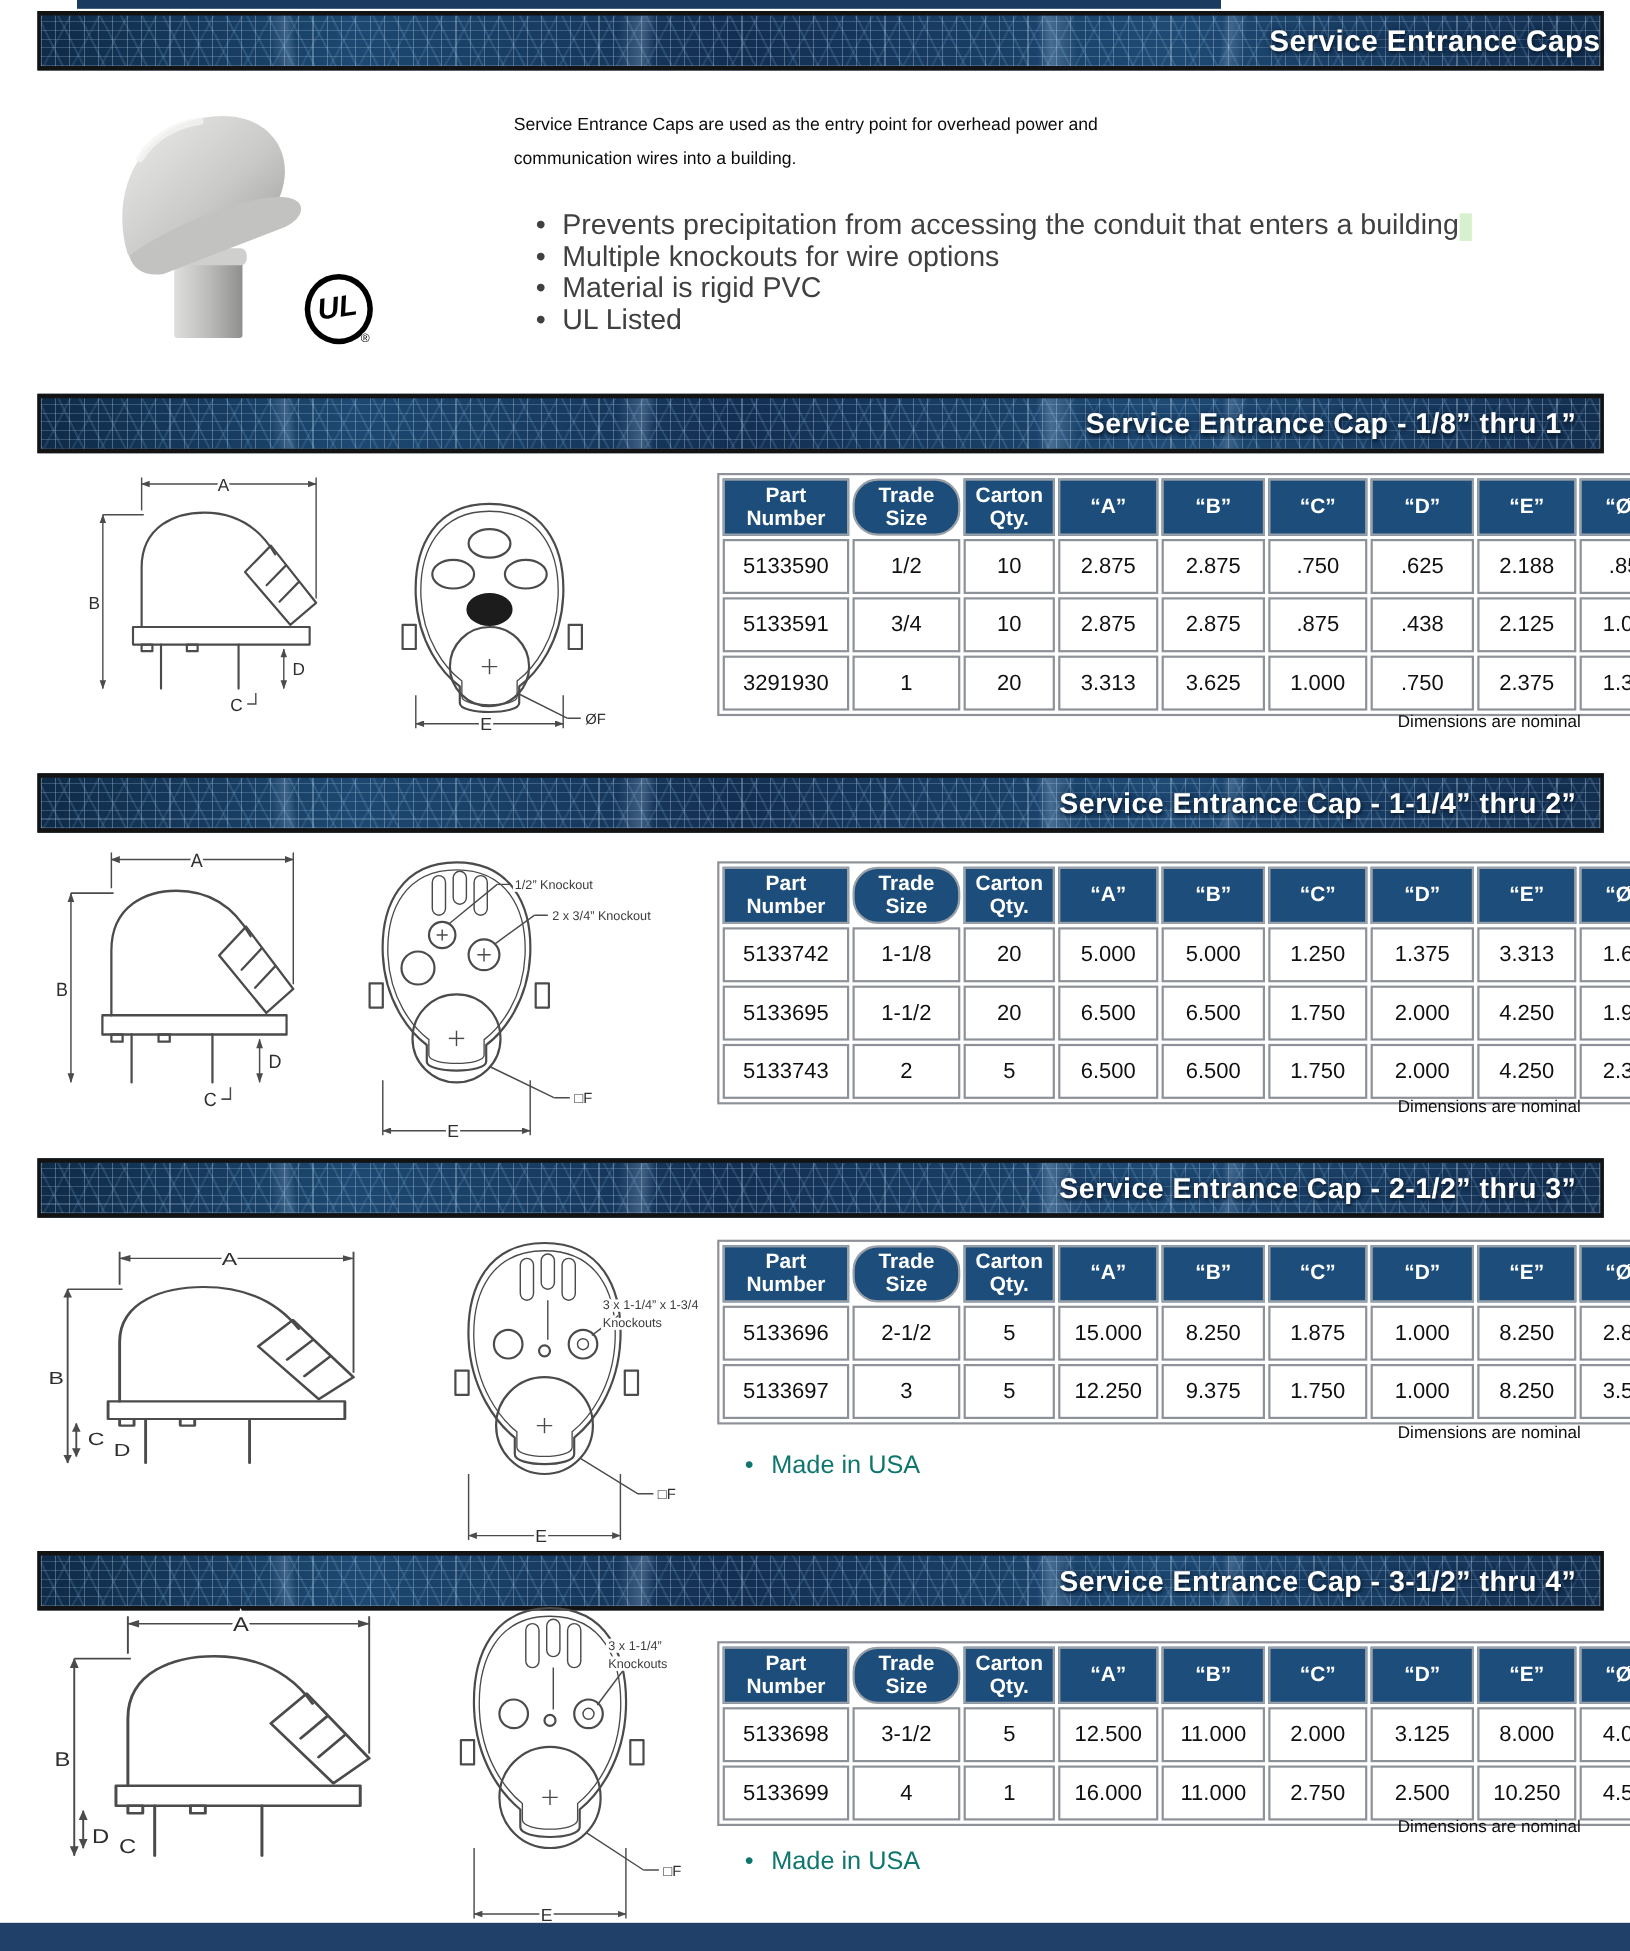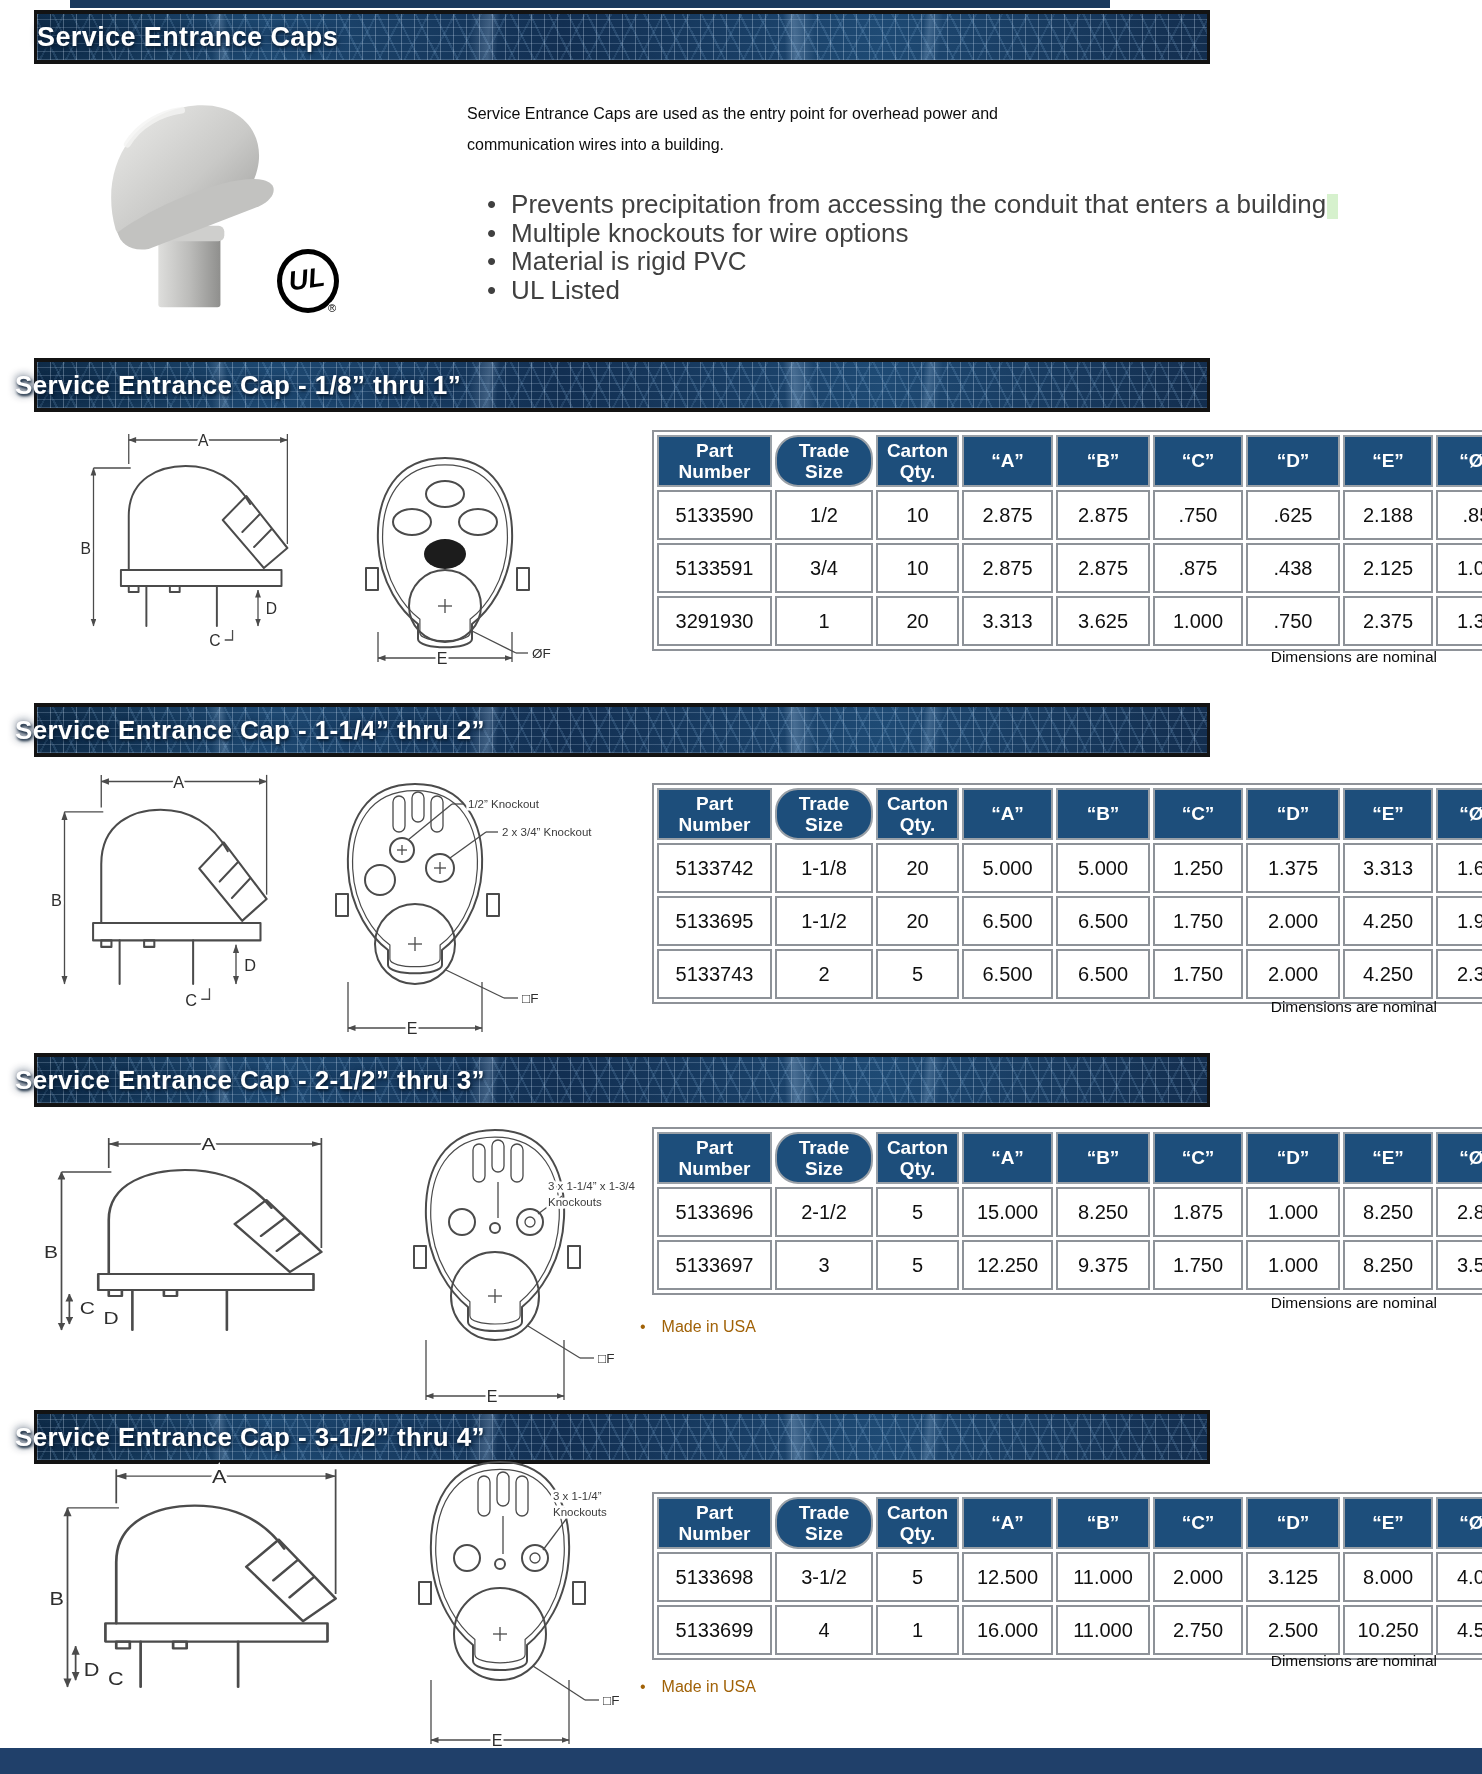--- a/index.html
+++ b/index.html
@@ -1,34 +1,34 @@
 <!DOCTYPE html>
 <html><head>
 <meta charset="utf-8">
 <style>
   html,body{margin:0;padding:0;background:#fff;}
   body{font-family:"Liberation Sans","DejaVu Sans",sans-serif;color:#111;}
   .page{position:relative;width:1482px;height:1774px;background:#fff;overflow:hidden;}
 
   
   .banner{
-    position:absolute;left:34px;width:1176px;height:54px;box-sizing:border-box;
+    position:absolute;left:34px;width:1424px;height:54px;box-sizing:border-box;
     background-color:#16395e;
     background-image:
       radial-gradient(circle at 14% 120%, transparent 58%, rgba(190,220,250,.28) 59%, transparent 61%),
       radial-gradient(circle at 46% -40%, transparent 55%, rgba(190,220,250,.22) 56%, transparent 58%),
       radial-gradient(circle at 82% 140%, transparent 52%, rgba(190,220,250,.25) 53%, transparent 55%),
       repeating-linear-gradient(90deg, rgba(215,232,250,.30) 0 1px, transparent 1px 13px),
       repeating-linear-gradient(0deg, rgba(200,222,245,.22) 0 1px, transparent 1px 8px),
       repeating-linear-gradient(63deg, rgba(150,198,240,.15) 0 2px, transparent 2px 17px),
       repeating-linear-gradient(118deg, rgba(150,198,240,.12) 0 2px, transparent 2px 23px),
       linear-gradient(90deg,#0e2b48 0%,#1d4871 20%,#122f52 45%,#1e4a74 72%,#132e4f 100%);
     border-top:4px solid #131313;border-bottom:4px solid #131313;
     border-left:3px solid #131313;border-right:3px solid #131313;
-    display:flex;align-items:center;justify-content:flex-start;
+    display:flex;align-items:center;justify-content:flex-end;padding-left:32px;
   }
   .banner-title{
     color:#fff;font-weight:bold;font-size:27px;letter-spacing:.4px;white-space:nowrap;
     text-shadow:1px 2px 3px #0a1f35, 0 0 8px rgba(8,28,56,.9);
   }
   .section-banner .banner-title{transform:translateX(-22px);font-size:26px;}
   .top-strip{position:absolute;left:70px;top:0;width:1040px;height:8px;background:#1a3a5f;}
   .bottom-bar{position:absolute;left:0;top:1748px;width:1482px;height:26px;background:#20406a;}
 
   
@@ -58,21 +58,21 @@
   table.spec th:nth-child(1){width:105px;} table.spec th:nth-child(2){width:88px;border-radius:23px;}
   table.spec th:nth-child(3){width:73px;}  table.spec th:nth-child(4){width:81px;}
   table.spec th:nth-child(5){width:84px;}  table.spec th:nth-child(6){width:80px;}
   table.spec th:nth-child(7){width:84px;}  table.spec th:nth-child(8){width:80px;}
   table.spec th:nth-child(9){width:82px;}
   .t1{top:430px;} .t2{top:783px;} .t3{top:1127px;} .t4{top:1492px;}
 
   .dim-note{position:absolute;right:45px;font-size:15.5px;color:#0c0c0c;text-align:center;}
   .n1{top:648px;} .n2{top:998px;} .n3{top:1294px;} .n4{top:1652px;}
 
-  .made-in{position:absolute;left:640px;font-size:16px;color:#a16207;}
+  .made-in{position:absolute;left:677px;font-size:23px;color:#0f766e;}
   .made-in::before{content:"•";margin-right:16px;}
   .m3{top:1318px;} .m4{top:1678px;}
 
   
   svg.draw{position:absolute;}
   svg.draw .ln{stroke:#4b4b4b;stroke-width:2;fill:none;stroke-linecap:round;stroke-linejoin:round;}
   svg.draw .thin{stroke:#4b4b4b;stroke-width:1.3;fill:none;}
   svg.draw .dim{stroke:#4b4b4b;stroke-width:1.3;fill:none;}
   svg.draw text{font-family:"Liberation Sans",sans-serif;fill:#2e2e2e;
     paint-order:stroke;stroke:#ffffff;stroke-width:5px;}

